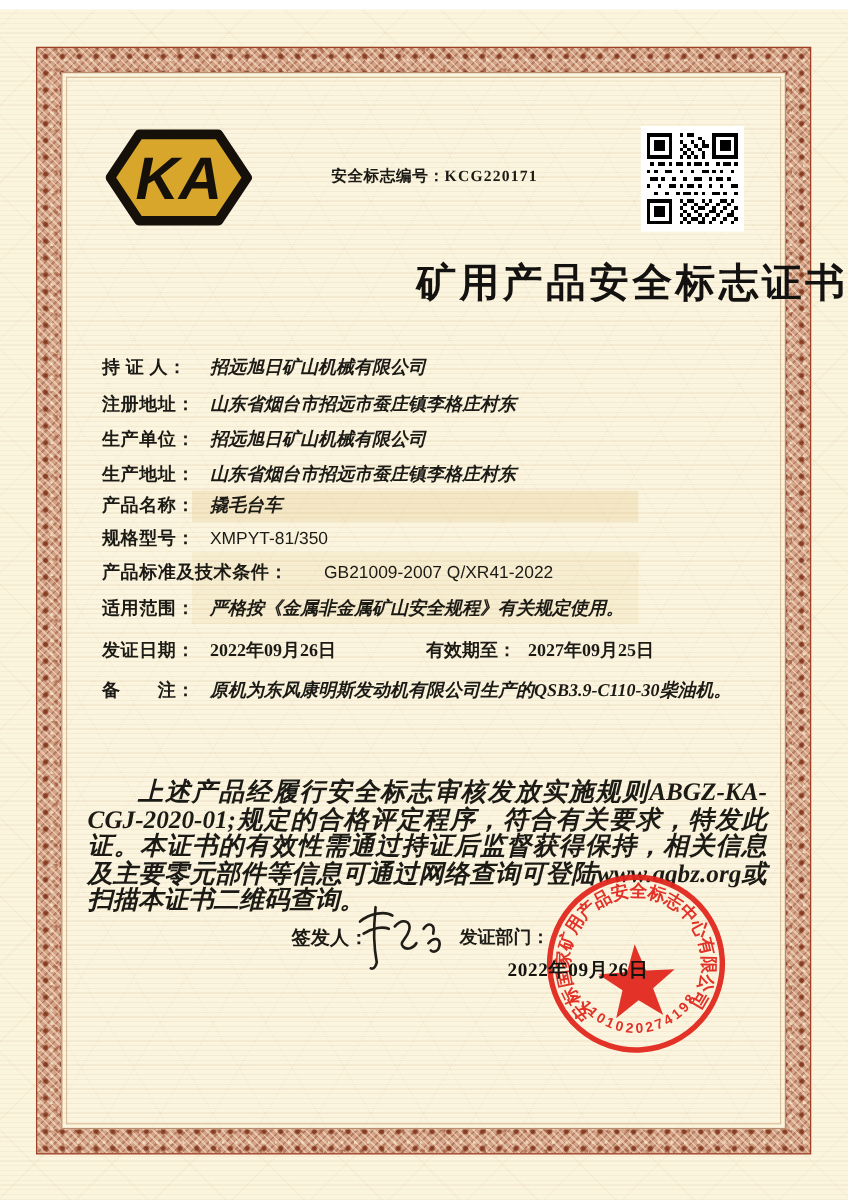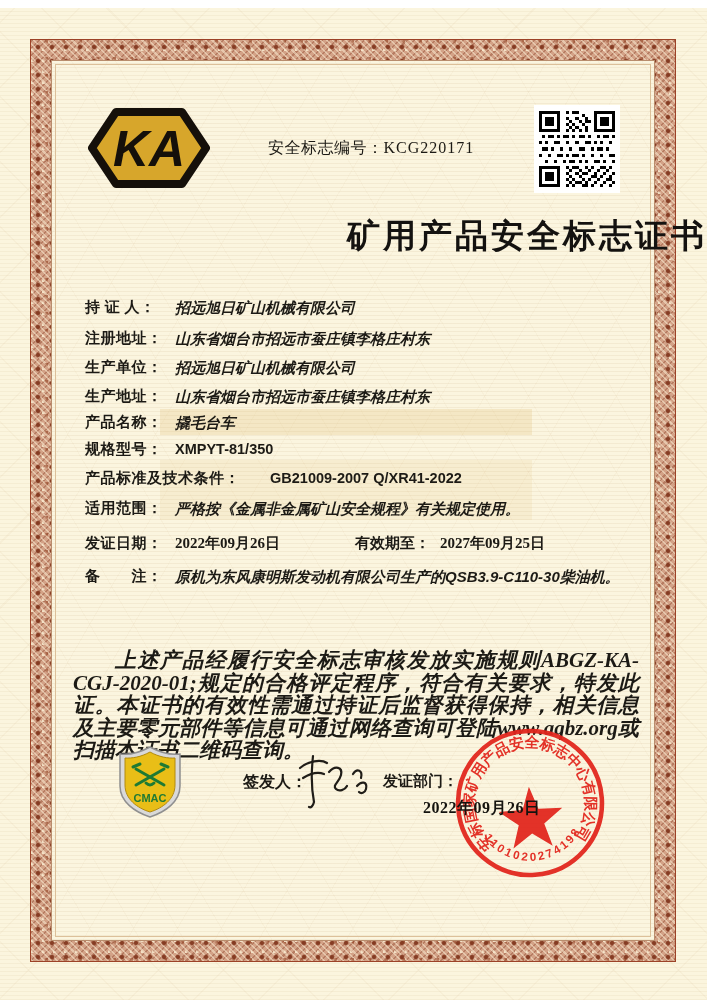--- a/index.html
+++ b/index.html
@@ -30,30 +30,30 @@
       repeating-linear-gradient(60deg, rgba(190,150,95,.05) 0 1px, transparent 1px 38px),
       repeating-linear-gradient(-60deg, rgba(190,150,95,.05) 0 1px, transparent 1px 38px),
       #fbf5df;
   }
   .inner::before{content:"";position:absolute;inset:3px;border:1px solid #dcc09a;pointer-events:none;}
   .content{position:absolute;inset:0;color:#1c1a15;}
   .tint{position:absolute;pointer-events:none;}
   .tint1{left:160px;top:401px;width:372px;height:26px;background:rgba(224,192,118,.25);}
   .tint2{left:160px;top:452px;width:372px;height:60px;background:rgba(224,192,118,.14);}
   .ka{position:absolute;left:88px;top:99px;width:122px;height:82px;}
-  .certno{position:absolute;left:268px;top:130px;font-size:16px;letter-spacing:.5px;white-space:nowrap;}
+  .certno{position:absolute;left:276px;top:130px;font-size:13px;letter-spacing:.5px;white-space:nowrap;font-weight:bold;}
   .qr{position:absolute;left:534px;top:97px;width:86px;height:88px;background:#fff;padding:5px;box-sizing:border-box;}
   .qr svg{width:100%;height:100%;display:block;}
   .title{position:absolute;left:0;right:0;top:206px;text-align:right;font-size:33px;font-weight:900;letter-spacing:3px;color:#141210;}
   .row{position:absolute;left:85px;display:flex;font-size:15px;line-height:17px;white-space:nowrap;}
   .lbl{font-weight:700;width:90px;flex:none;letter-spacing:.5px;}
   .lbl.auto{width:auto;margin-right:30px;}
   .val{font-weight:600;}
-  .kai{font-style:italic;font-family:Liberation Sans, sans-serif;}
-  .mono{font-family:"Liberation Sans","DejaVu Sans",sans-serif;font-weight:700;font-size:14.5px;}
+  .kai{font-style:italic;font-family:Liberation Serif, serif;}
+  .mono{font-family:"Liberation Sans","DejaVu Sans",sans-serif;font-weight:400;font-size:14.5px;}
   .w180{width:180px;flex:none;}
   .w85{width:85px;flex:none;font-weight:700;}
   .para{position:absolute;left:73px;right:68px;top:641px;font-size:21px;line-height:22.5px;
     text-indent:2em;font-weight:600;font-style:italic;text-align:justify;}
   .cmac{position:absolute;left:116px;top:737px;width:68px;height:74px;}
   .signer{position:absolute;left:243px;top:764px;font-size:16px;font-weight:700;}
   .sig{position:absolute;left:291px;top:740px;width:84px;height:66px;}
   .dept{position:absolute;left:383px;top:764px;font-size:15px;font-weight:700;}
   .stamp{position:absolute;left:454px;top:719px;width:152px;height:152px;transform:rotate(-4deg);opacity:.94;}
   .stampdate{position:absolute;left:423px;top:790px;font-size:16px;font-weight:700;color:#14130f;z-index:5;letter-spacing:.5px;}
@@ -136,34 +136,20 @@
       <span class="w85">有效期至：</span>
       <span class="val">2027年09月25日</span>
     </div>
     <div class="row" style="top:560px">
       <span class="lbl">备　　注：</span>
       <span class="val kai">原机为东风康明斯发动机有限公司生产的QSB3.9-C110-30柴油机。</span>
     </div>
 
     <div class="para">上述产品经履行安全标志审核发放实施规则ABGZ-KA-CGJ-2020-01;规定的合格评定程序，符合有关要求，特发此证。本证书的有效性需通过持证后监督获得保持，相关信息及主要零元部件等信息可通过网络查询可登陆www.aqbz.org或扫描本证书二维码查询。</div>
 
-    <div class="cmac">
-      <svg viewBox="0 0 68 74" width="68" height="74">
-        <path d="M34 2 C23 8 12 10 4 9 L4 41 C4 57 19 67 34 72 C49 67 64 57 64 41 L64 9 C56 10 45 8 34 2 Z" fill="#d9d9d9" stroke="#8f8f8f" stroke-width="1.5"></path>
-        <path d="M34 7 C25 12 16 13.5 9 13 L9 40 C9 54 21 63 34 67 C47 63 59 54 59 40 L59 13 C52 13.5 43 12 34 7 Z" fill="#e9be17" stroke="#b28a10" stroke-width="1"></path>
-        <g stroke="#1f7a33" stroke-width="3" stroke-linecap="round" fill="none">
-          <path d="M20 24 L48 40"></path>
-          <path d="M48 24 L20 40"></path>
-          <path d="M17 22 l7 -3"></path>
-          <path d="M45 19 l7 3"></path>
-          <path d="M30 38 q4 4 8 0"></path>
-        </g>
-        <text x="34" y="57" text-anchor="middle" font-family="Liberation Sans, sans-serif" font-size="11" font-weight="700" fill="#1f7a33">CMAC</text>
-      </svg>
-    </div>
 
     <div class="signer">签发人：</div>
     <div class="sig">
       <svg viewBox="0 0 84 66" width="84" height="66">
         <g stroke="#201d18" stroke-width="2.2" fill="none" stroke-linecap="round">
           <path d="M22 8 C21 18 19 34 23 54 M23 54 c-1 4 -3 6 -5 5"></path>
           <path d="M9 20 C17 13 30 11 36 15"></path>
           <path d="M12 30 C20 25 28 24 33 26"></path>
           <path d="M38 24 C44 17 52 19 50 27 C48 35 41 37 45 41 C48 44 54 42 56 38"></path>
           <path d="M62 26 C66 20 72 22 70 30 M66 38 C70 33 77 33 75 41 C74 45 70 46 68 44"></path>

